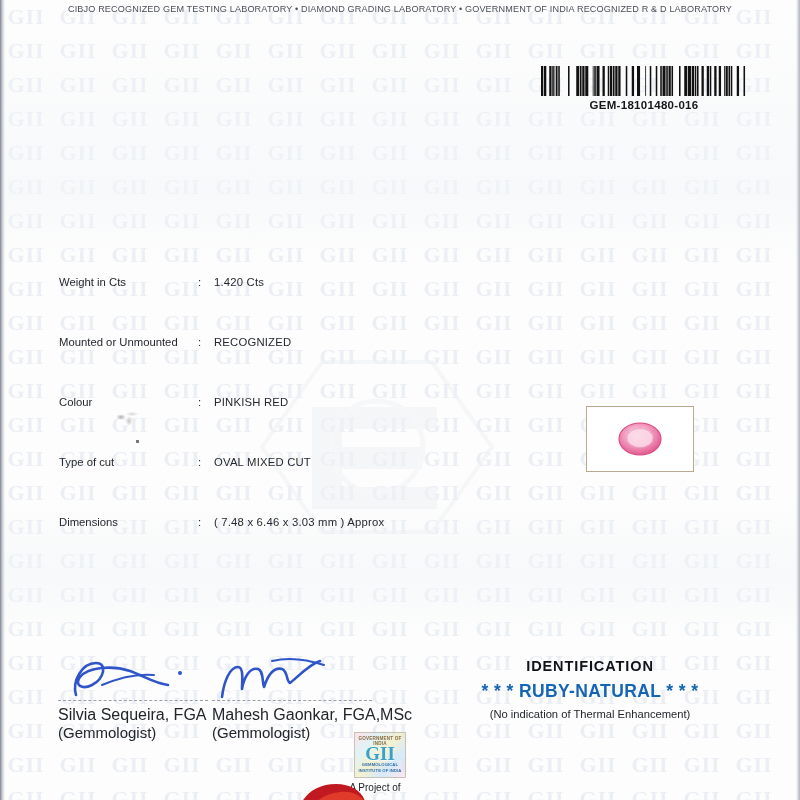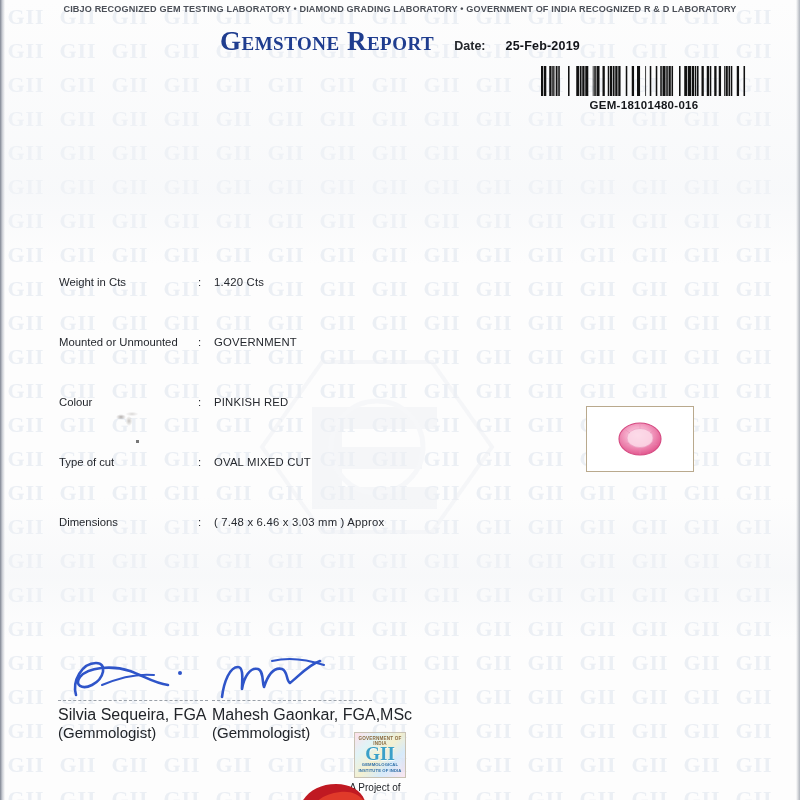--- a/index.html
+++ b/index.html
@@ -116,21 +116,20 @@
 
   .lab-header {
     position: absolute;
     left: 0; top: 4px;
     width: 800px;
     text-align: center;
     font-size: 9.1px;
     letter-spacing: 0.15px;
     color: #4b4f57;
     white-space: nowrap;
-    font-weight: bold;
   }
 
   .title-row {
     position: absolute;
     left: 0; top: 26px;
     width: 800px;
     display: flex;
     align-items: baseline;
     justify-content: center;
     gap: 20px;
@@ -714,25 +713,20 @@
   <div class="scan-shade"></div>
   <div class="smudge"></div>
   <div class="smudge-dot"></div>
   <div class="edge-left"></div>
   <div class="edge-right"></div>
 
   <div class="content">
 
     <div class="lab-header">CIBJO RECOGNIZED GEM TESTING LABORATORY • DIAMOND GRADING LABORATORY • GOVERNMENT OF INDIA RECOGNIZED R &amp; D LABORATORY</div>
 
-    <div class="title-row">
-      <div class="report-title">Gemstone Report</div>
-      <div class="date-label">Date:</div>
-      <div class="date-value">25-Feb-2019</div>
-    </div>
 
     <div class="barcode-block">
       <svg class="barcode" id="barcode-svg" viewBox="0 0 206 30" preserveAspectRatio="none">
           <rect x="0.00" y="0" width="2.30" height="30" fill="#111111"></rect>
           <rect x="3.00" y="0" width="2.30" height="30" fill="#111111"></rect>
           <rect x="8.25" y="0" width="2.30" height="30" fill="#111111"></rect>
           <rect x="11.25" y="0" width="1.55" height="30" fill="#111111"></rect>
           <rect x="13.50" y="0" width="0.80" height="30" fill="#111111"></rect>
           <rect x="15.00" y="0" width="1.55" height="30" fill="#111111"></rect>
           <rect x="17.25" y="0" width="1.55" height="30" fill="#111111"></rect>
@@ -785,21 +779,21 @@
 
     <div class="specs" id="specs">
         <div class="spec-row">
           <div class="spec-label">Weight in Cts</div>
           <div class="spec-colon">:</div>
           <div class="spec-value">1.420 Cts</div>
         </div>
         <div class="spec-row">
           <div class="spec-label">Mounted or Unmounted</div>
           <div class="spec-colon">:</div>
-          <div class="spec-value">GOVERNMENT</div>
+          <div class="spec-value">RECOGNIZED</div>
         </div>
         <div class="spec-row">
           <div class="spec-label">Colour</div>
           <div class="spec-colon">:</div>
           <div class="spec-value">PINKISH RED</div>
         </div>
         <div class="spec-row">
           <div class="spec-label">Type of cut</div>
           <div class="spec-colon">:</div>
           <div class="spec-value">OVAL MIXED CUT</div>
@@ -853,20 +847,25 @@
         <svg width="160" height="45" viewBox="0 0 160 45">
           <path d="M10,42 C12,26 18,12 26,12 C32,12 30,26 30,34 C32,22 38,12 46,14 C52,16 50,28 52,32 C56,20 62,12 70,14 C76,16 74,26 78,28 C86,22 96,10 108,6" fill="none" stroke="#2f55c9" stroke-width="2.6" stroke-linecap="round" stroke-linejoin="round"></path>
           <path d="M60,6 C76,2 94,4 112,10" fill="none" stroke="#2f55c9" stroke-width="2" stroke-linecap="round"></path>
         </svg>
       </div>
       <div class="sig-line"></div>
       <div class="sig-name">Mahesh Gaonkar, FGA,MSc</div>
       <div class="sig-role">(Gemmologist)</div>
     </div>
 
+    <div class="ident">
+      <div class="ident-heading">IDENTIFICATION</div>
+      <div class="ident-result">* * * RUBY-NATURAL * * *</div>
+      <div class="ident-note">(No indication of Thermal Enhancement)</div>
+    </div>
 
     <svg class="ribbon" viewBox="0 0 74 40">
       <path d="M6,40 C6,20 22,6 44,6 C62,6 74,16 74,30 L74,40 Z" fill="#c01922"></path>
       <path d="M16,40 C18,26 30,16 48,14 C62,12 74,20 74,30 L74,40 Z" fill="#e03a2a"></path>
     </svg>
 
     <div class="seal-block">
       <div class="seal">
         <div class="seal-top">GOVERNMENT OF INDIA</div>
         <div class="seal-main">GII</div>

